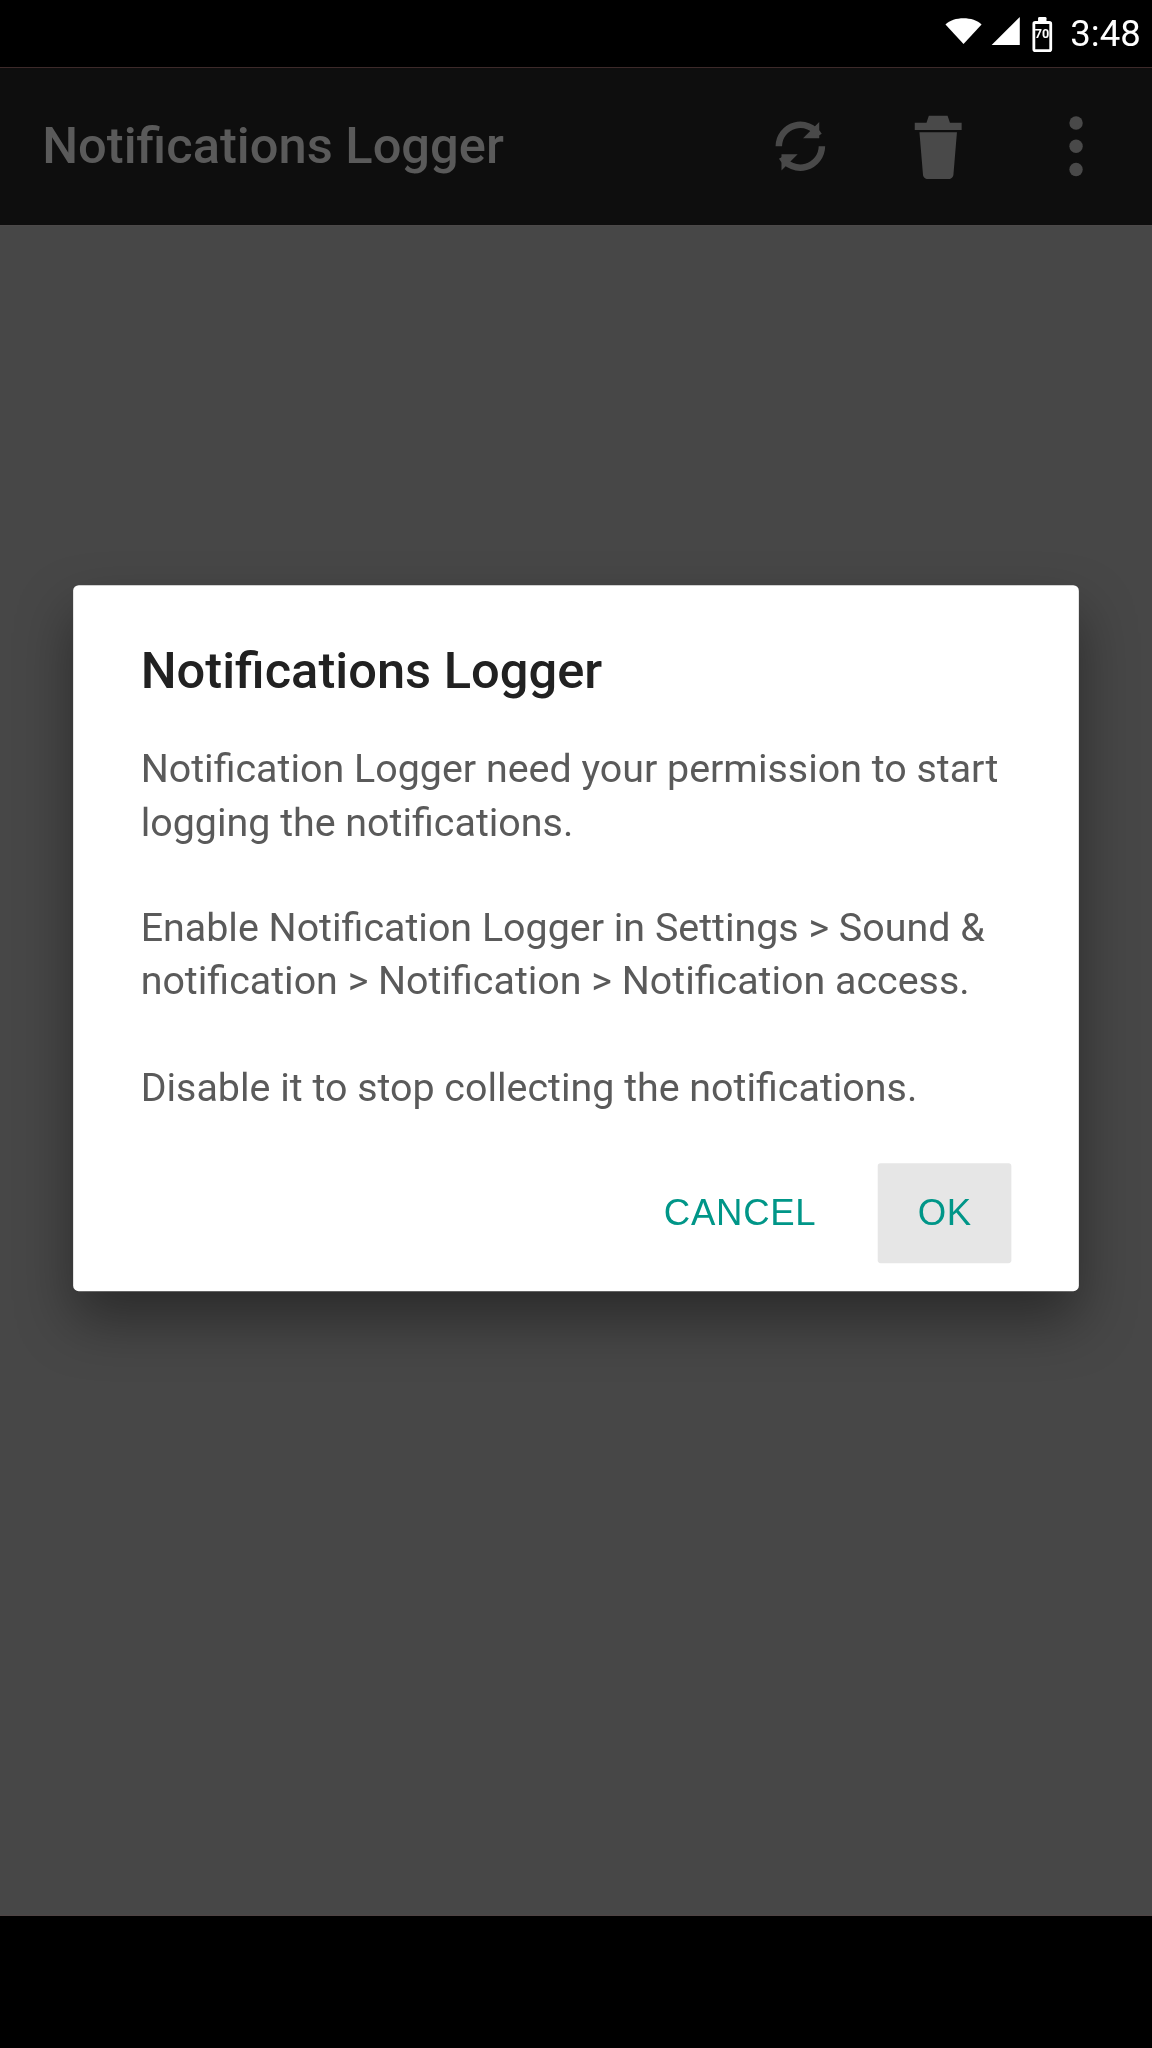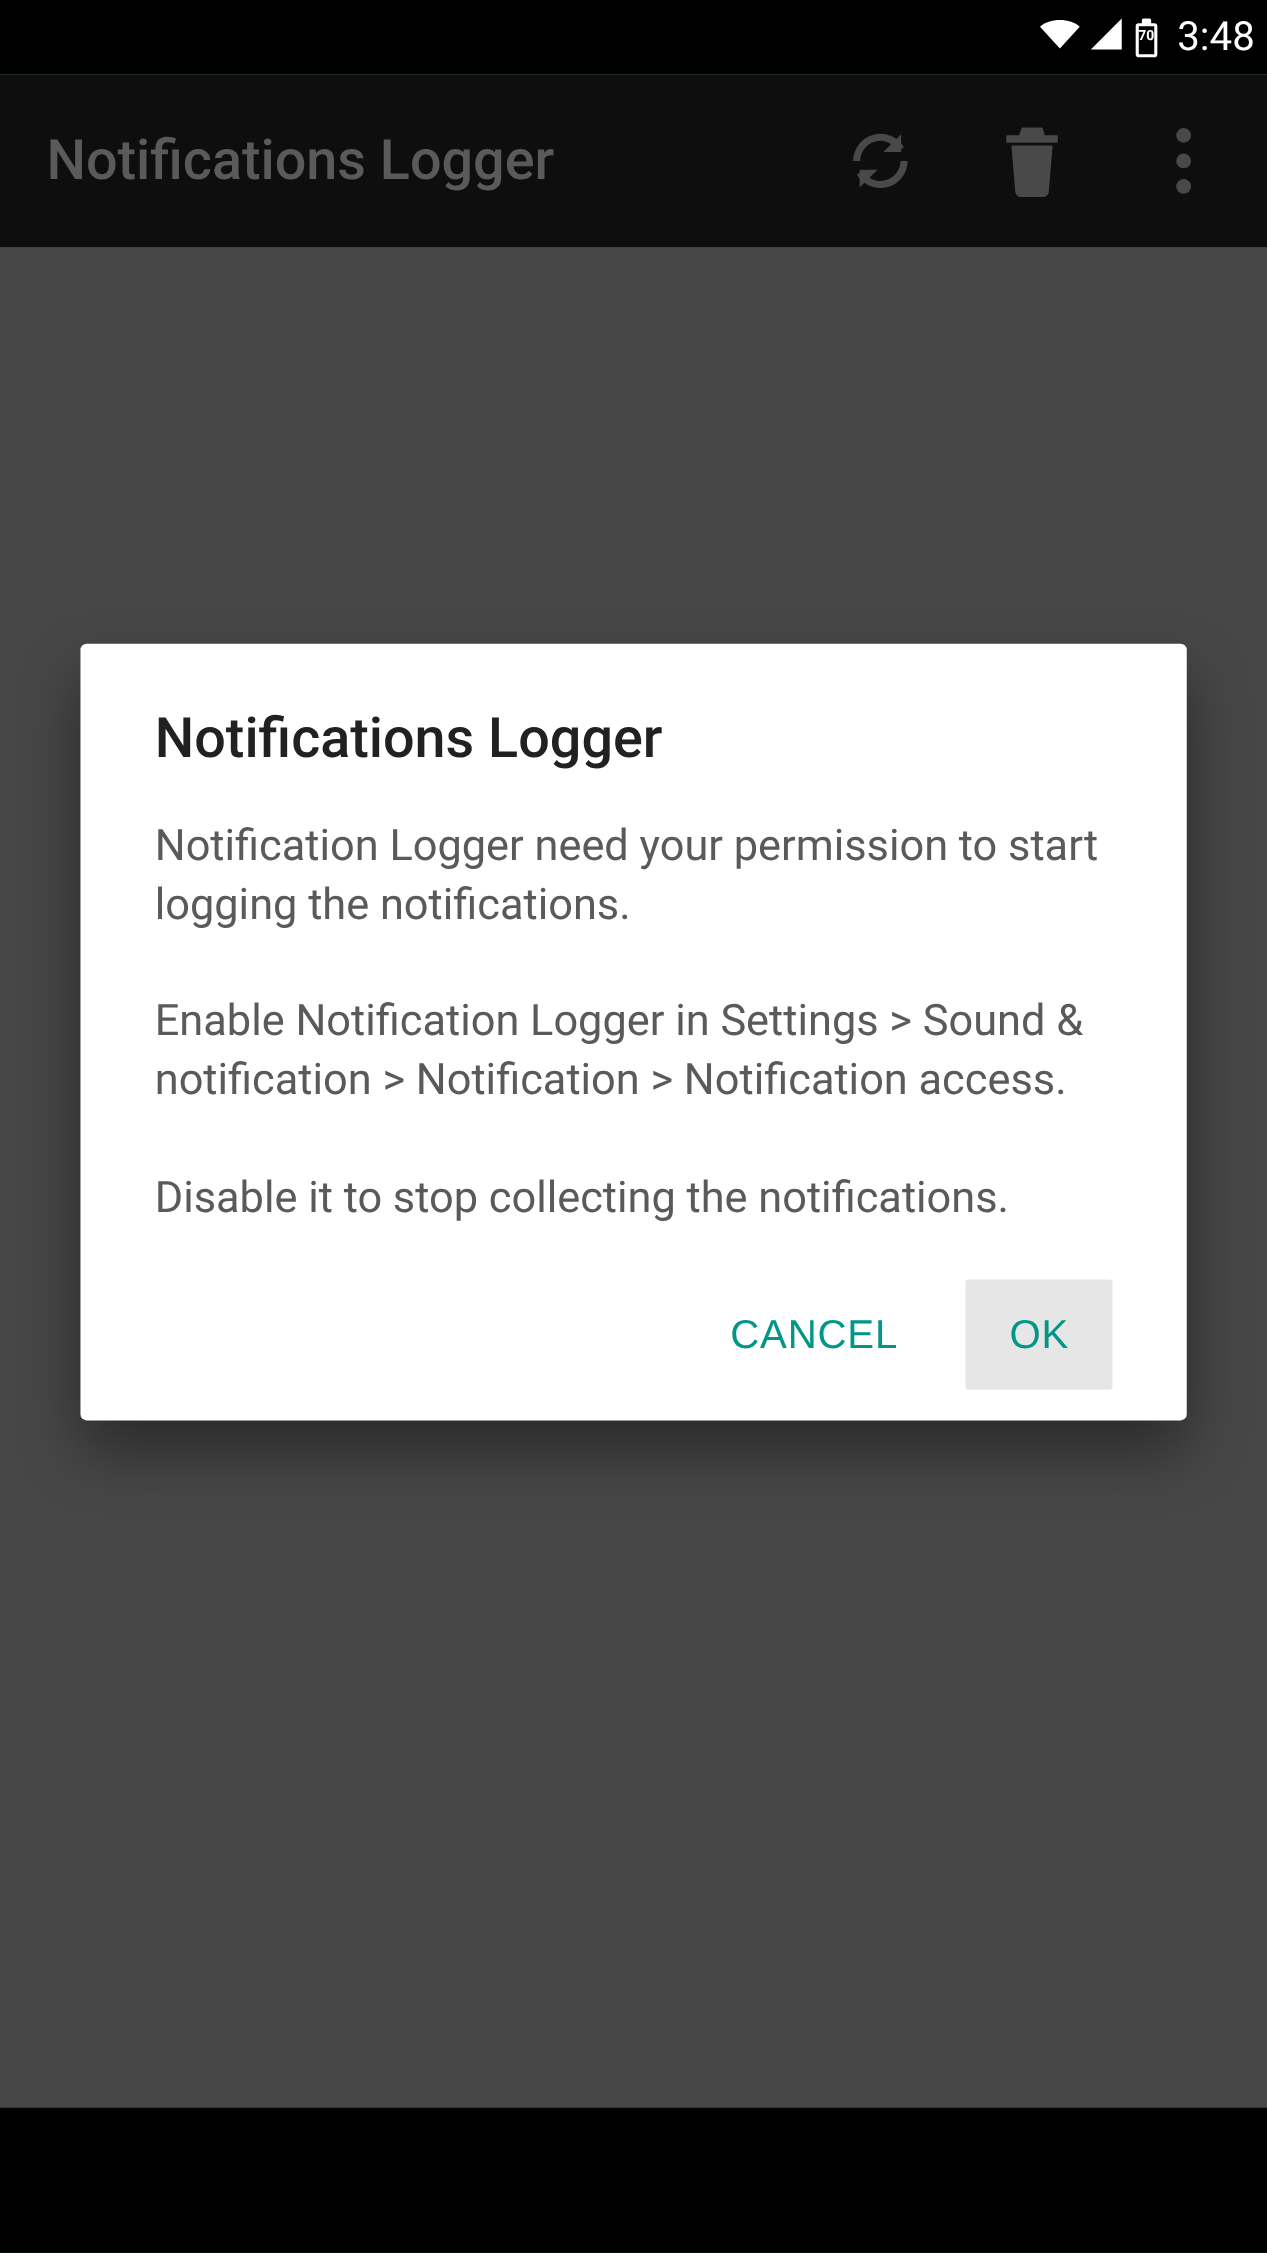--- a/index.html
+++ b/index.html
@@ -14,21 +14,21 @@
       font-family: Roboto, 'Helvetica Neue', Arial, sans-serif;
       position: relative;
       overflow: hidden;
     }
     .screen {
       position: absolute;
       top: 0;
       left: 0;
       width: 1152px;
       height: 1920px;
-      background: #86efac;
+      background: #fca5a5;
       transform: scale(1);
       transform-origin: top left;
     }
     .scaled-content {
       position: absolute;
       top: 0;
       left: 0;
       width: 819px;
       height: 1455px;
       transform: scale(1.4066);

